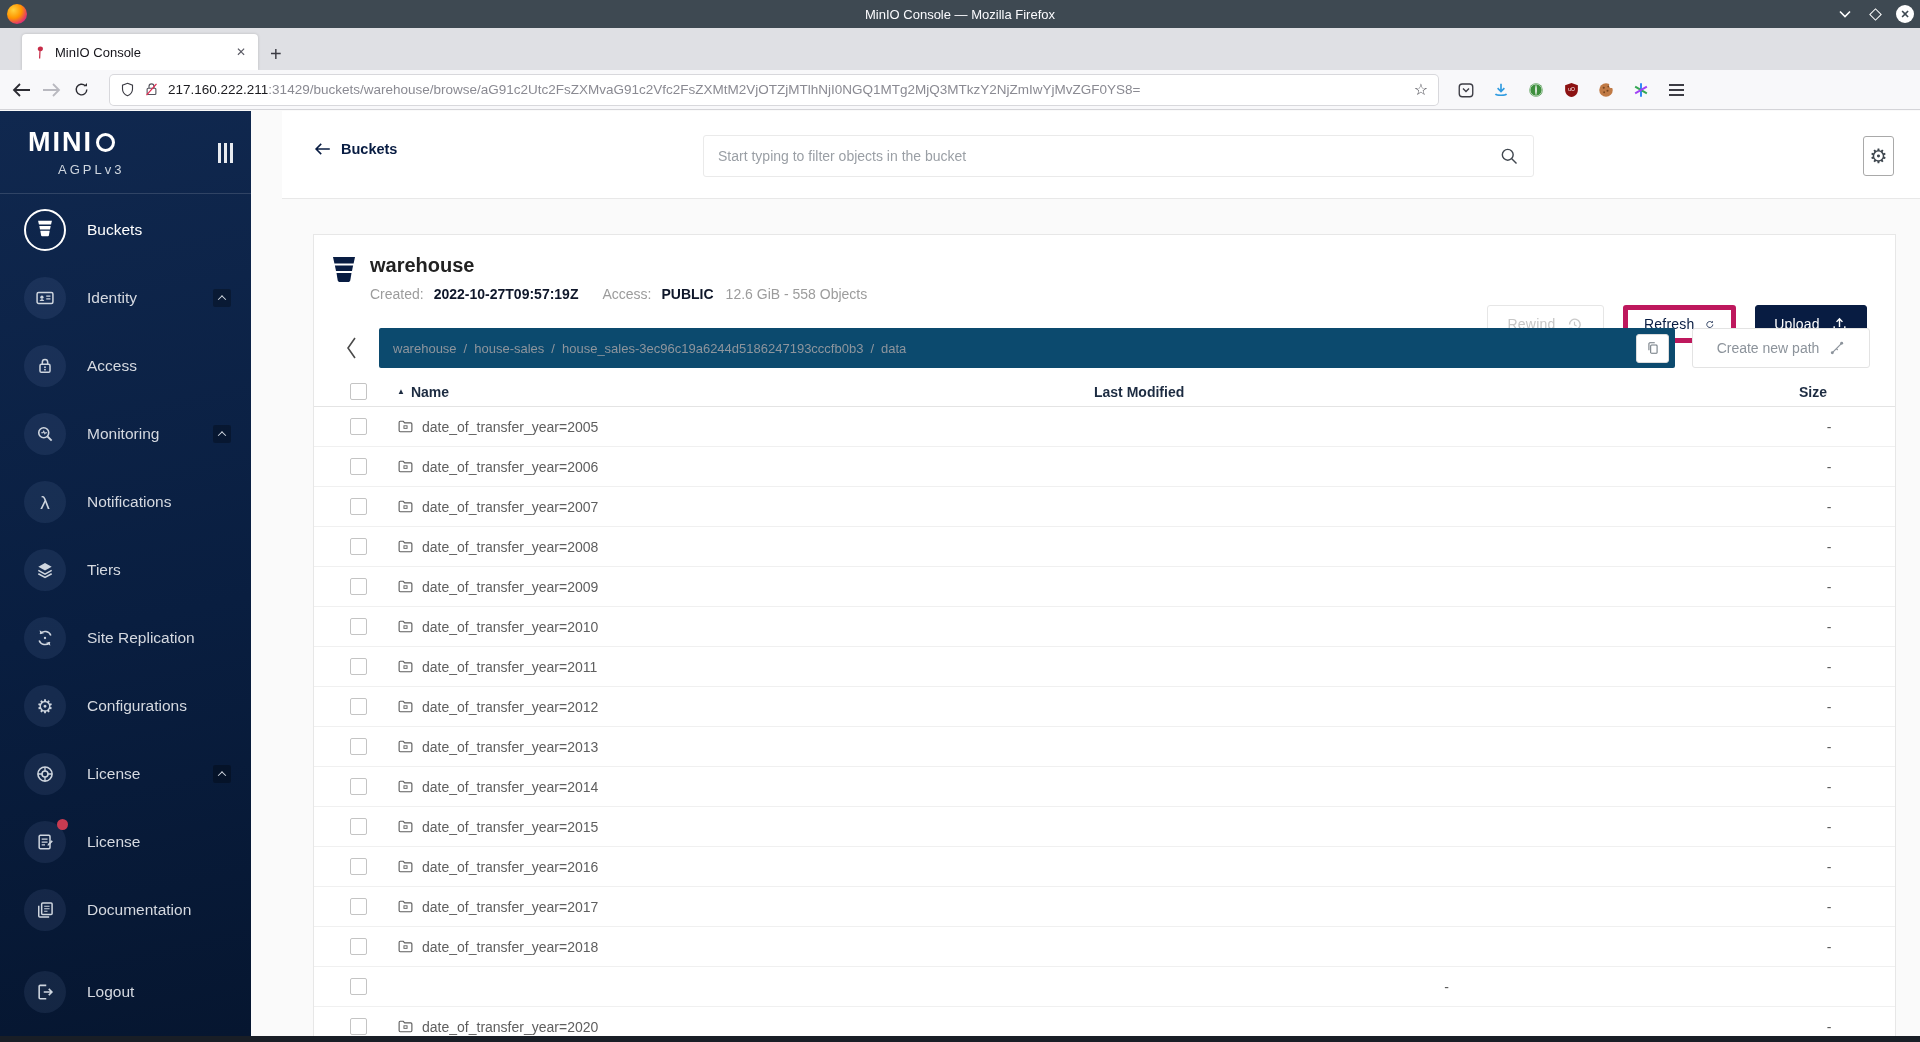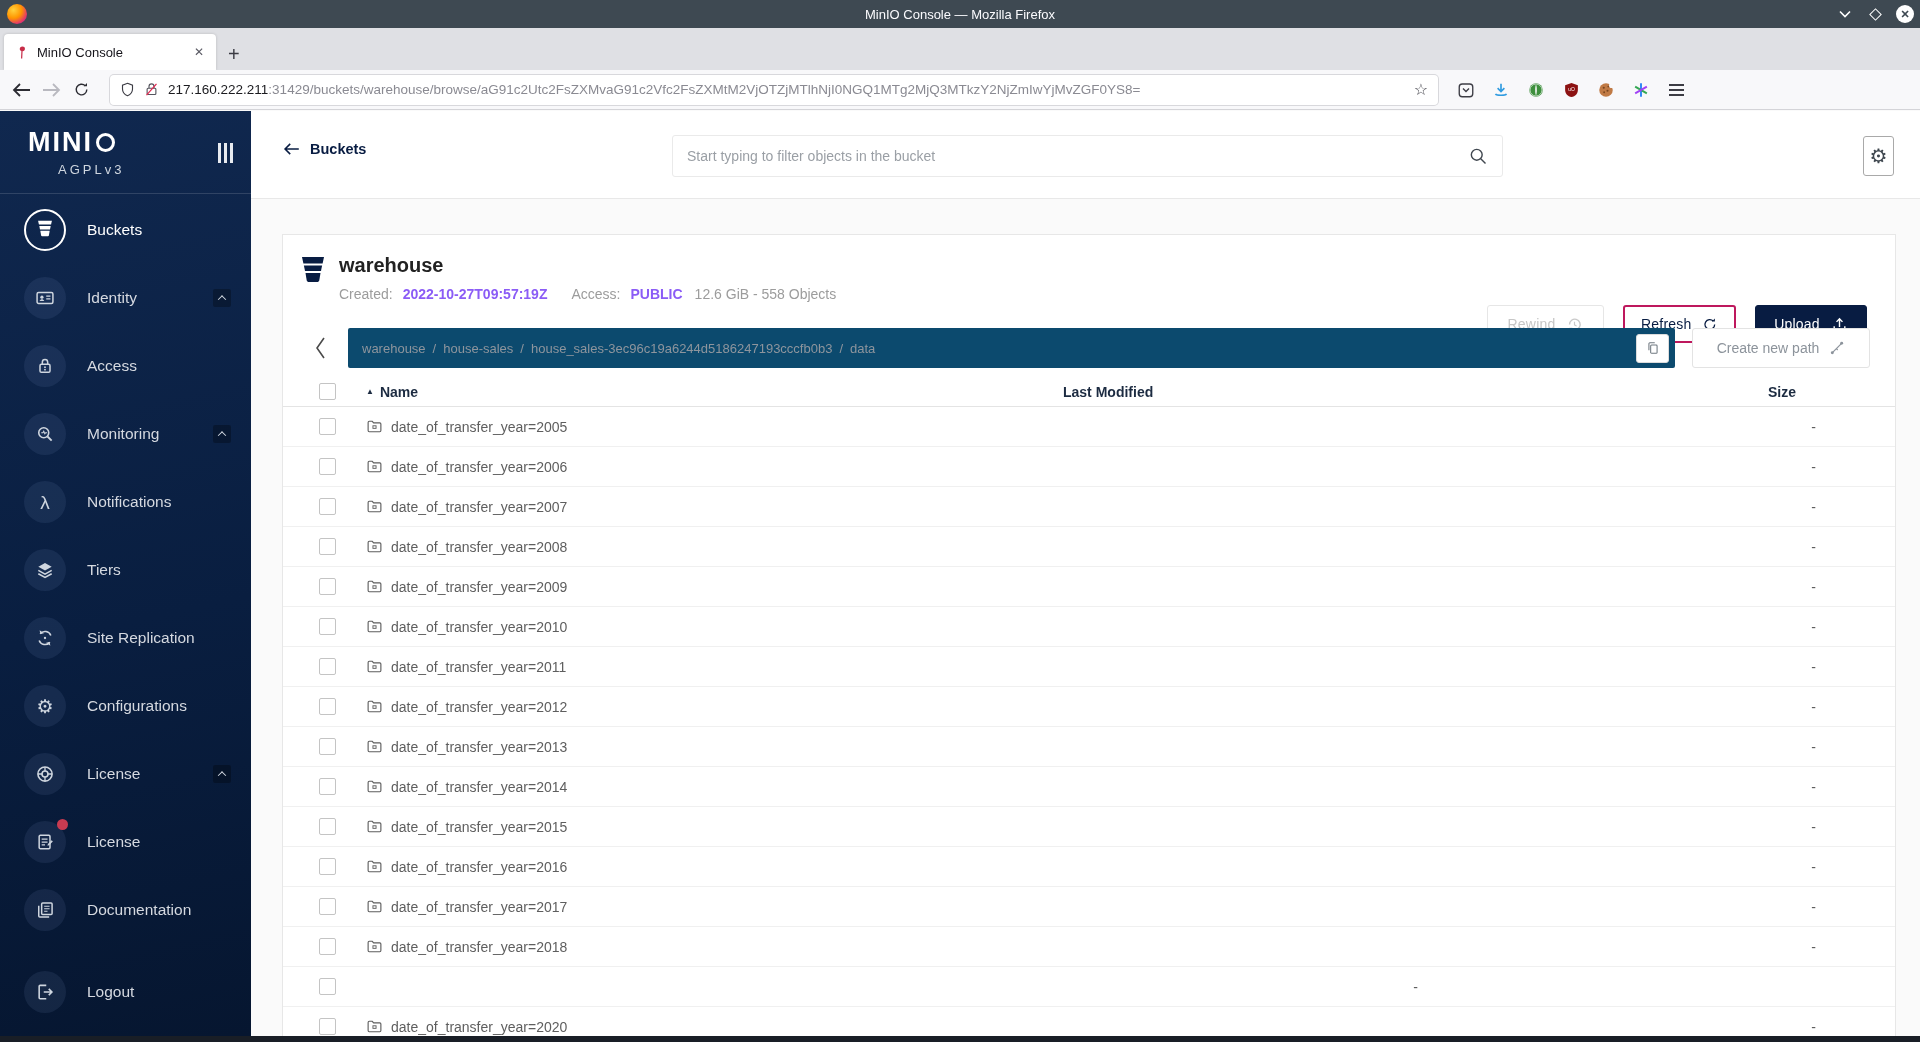--- a/index.html
+++ b/index.html
@@ -15,21 +15,21 @@
   .win-title { position:absolute; left:0; right:0; text-align:center; color:#fbfbfe; font-size:13px; }
   .win-controls { position:absolute; right:6px; top:0; height:28px; display:flex; align-items:center; gap:12px; }
   .wc { width:18px; height:18px; display:flex; align-items:center; justify-content:center; }
   .wc svg { display:block; }
   .wc-max i { display:block; width:9px; height:9px; border:1.5px solid #fff; transform:rotate(45deg); }
   .wc-close { background:#fff; border-radius:50%; color:#3e4952; font-size:11px; font-weight:700; }
 
   
   .tabbar { position:absolute; top:28px; left:0; right:0; height:42px; background:#dfe0e4;
             display:flex; align-items:flex-end; }
-  .tab { width:212px; height:36px; margin-left:4px; background:#fff; border-radius:4px 4px 0 0;
+  .tab { width:236px; height:36px; margin-left:22px; background:#fff; border-radius:4px 4px 0 0;
          display:flex; align-items:center; padding:0 8px 0 10px; box-shadow:0 0 3px rgba(0,0,0,.18); }
   .tab-label { flex:1; font-size:13px; color:#15141a; margin-left:8px; white-space:nowrap; overflow:hidden; }
   .tab-close { color:#5a5a64; font-size:12px; padding:2px 4px; }
   .newtab { font-size:20px; color:#3a3a42; padding:0 12px 4px 12px; }
 
   
   .navbar { position:absolute; top:70px; left:0; right:0; height:40px; background:#f8f8fa;
             border-bottom:1px solid #d4d4d8; display:flex; align-items:center; }
   .nav-btn { width:30px; height:30px; display:flex; align-items:center; justify-content:center; font-size:17px; color:#2c2c33; }
   .nav-btn.disabled { color:#b9b9c0; }
@@ -38,21 +38,21 @@
             box-shadow:0 0 0 1px #d8d8dc; display:flex; align-items:center; padding:0 10px; }
   .urlbar .u-icon { display:flex; align-items:center; margin-right:9px; }
   .url-text { flex:1; font-size:13.5px; white-space:nowrap; overflow:hidden; }
   .url-host { color:#1b1b1f; }
   .url-rest { color:#8a8a92; }
   .star { font-size:16px; color:#45454d; margin-left:8px; }
   .ext-icons { display:flex; align-items:center; gap:15px; margin:0 22px 0 18px; }
   .ext { width:20px; height:20px; display:flex; align-items:center; justify-content:center; }
 
   
-  .app { position:absolute; top:111px; left:0; right:0; bottom:6px; display:flex; overflow:hidden; }
+  .app { position:absolute; top:111px; left:0; right:0; bottom:6px; display:flex; overflow:hidden;gap:31px; }
   .bottom-strip { position:absolute; left:0; right:0; bottom:0; height:6px; background:#191e26; }
 
   
   .sidebar { width:251px; flex:0 0 251px; background:linear-gradient(168deg,#10284f 0%,#091e40 55%,#061630 100%);
              color:#d5d9e0; display:flex; flex-direction:column; overflow:hidden; }
   .brand { height:83px; position:relative; padding:18px 0 0 28px; border-bottom:1px solid rgba(255,255,255,.14); }
   .brand-logo { display:flex; align-items:center; color:#fff; font-weight:700; font-size:27px; letter-spacing:2px; line-height:1; }
   .brand-o { width:19px; height:19px; border:3.5px solid #fff; border-radius:50%; margin-left:3px; }
   .brand-sub { margin:6px 0 0 30px; font-size:13px; letter-spacing:3px; color:#cfd6df; }
   .collapse { position:absolute; right:18px; top:32px; display:flex; gap:3px; }
@@ -90,29 +90,29 @@
 
   .content { position:absolute; top:88px; left:0; right:0; bottom:0; overflow:hidden; }
   .card { margin:35px 24px 0 31px; background:#fff; border:1px solid #e7e7e7; min-height:900px; }
 
   
   .bucket-bar { display:flex; justify-content:space-between; align-items:flex-start; padding:19px 28px 0 18px; height:93px; }
   .bucket-id { display:flex; }
   .bucket-glyph { width:24px; height:26px; margin:3px 14px 0 0; }
   .bucket-title { font-size:20px; font-weight:700; color:#222; }
   .bucket-meta { margin-top:9px; font-size:14px; color:#9c9c9c; display:flex; gap:10px; }
-  .meta-val { font-weight:700; color:#8b5cf6; }
+  .meta-val { font-weight:700; color:#0f172a; }
   .meta-summary { margin-left:2px; }
   .actions { display:flex; gap:19px; margin-top:7px; }
   .btn { height:38px; border-radius:3px; display:flex; align-items:center; justify-content:center;
          font-size:14px; font-weight:500; padding:0 16px; cursor:pointer; background:#fff; gap:11px;
          font-family:"Liberation Sans", sans-serif; letter-spacing:.2px;margin-top:44px; }
   .btn svg { display:block; }
   .btn-rewind { width:117px; border:1px solid #e6e6e6; color:#c6c6c6; cursor:default; }
-  .btn-refresh { width:113px; border:2px solid #be185d; color:#081c42; }
+  .btn-refresh { width:113px; border:5px solid #be185d; color:#081c42; }
   .btn-upload { width:112px; border:1px solid #081c42; background:#081c42; color:#fff; }
 
   
   .path-bar { display:flex; align-items:center; padding:0 25px 0 24px; height:40px; }
   .path-back { width:26px; display:flex; align-items:center; justify-content:center; cursor:pointer; }
   .crumb-wrap { flex:1; margin-left:15px; background:#0c4a6e; height:40px; border-radius:2px;
                 display:flex; align-items:center; padding:0 6px 0 14px; }
   .crumbs { flex:1; font-size:13px; color:#8e959d; white-space:nowrap; overflow:hidden; }
   .crumbs .sep { margin:0 7px; }
   .copy-btn { width:33px; height:29px; background:#fff; border:1px solid #dcdcdc; border-radius:3px;

